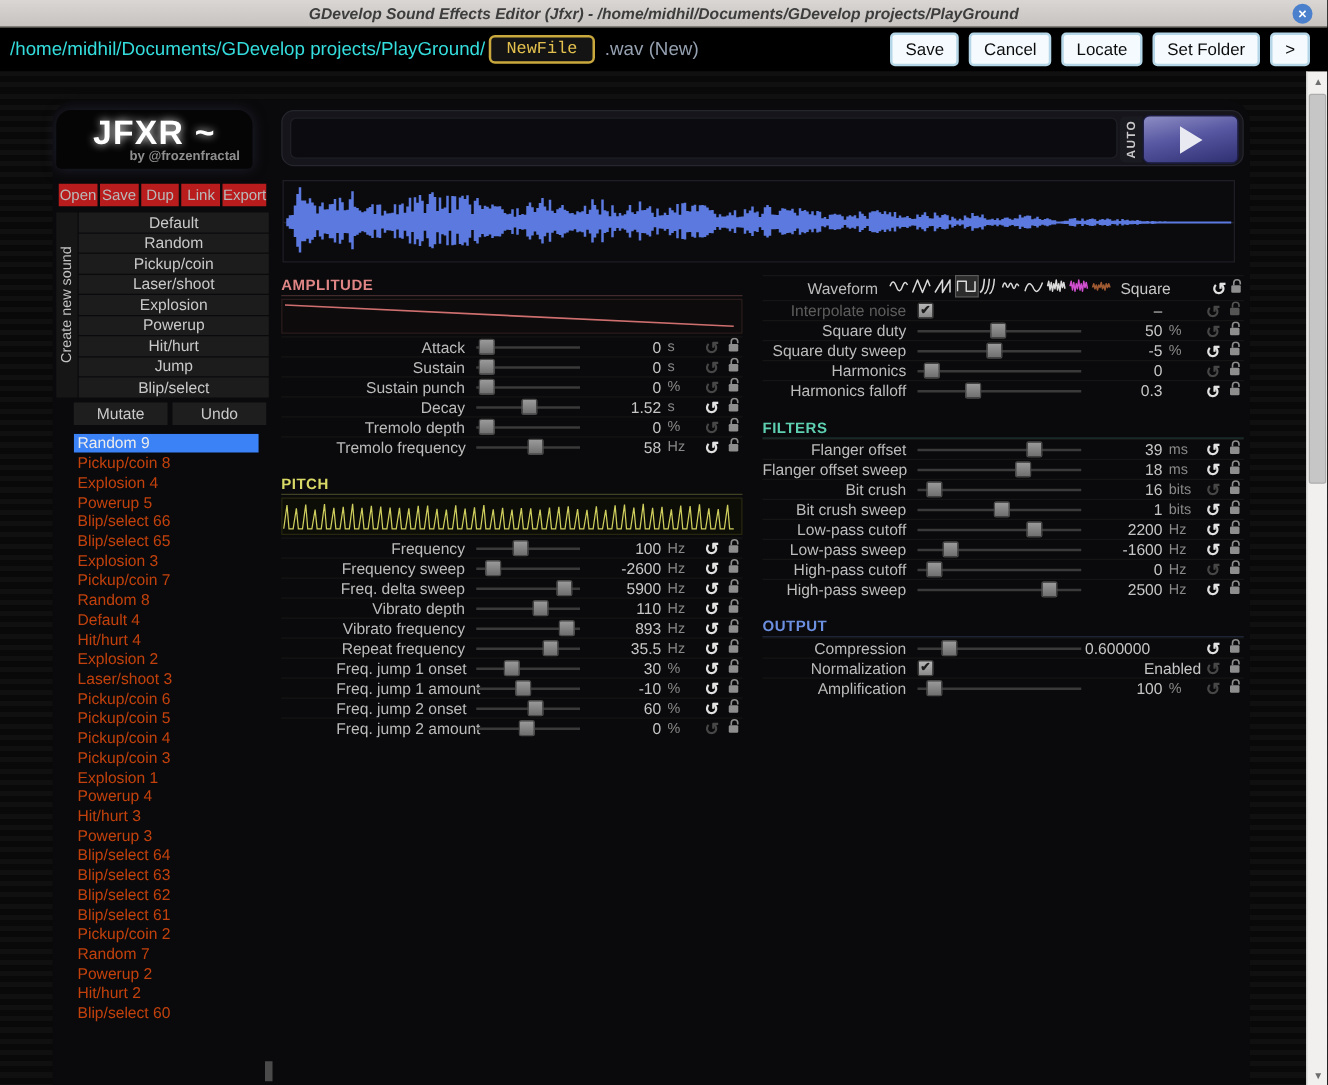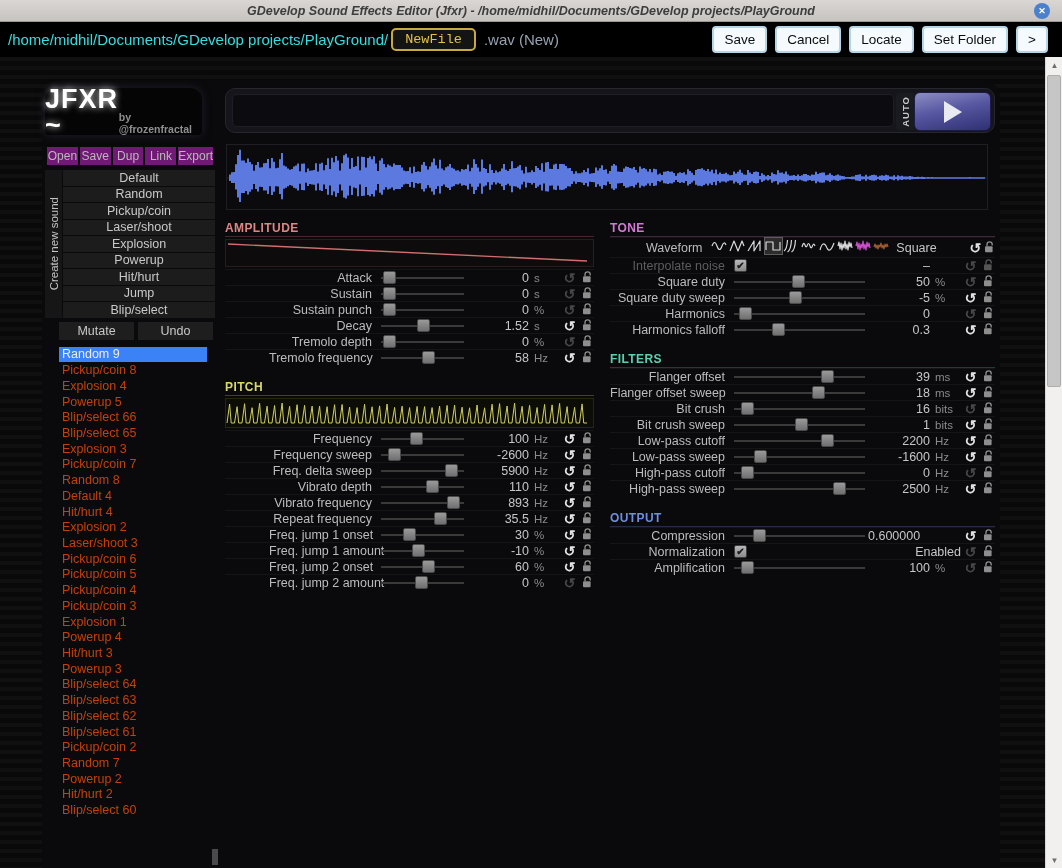--- a/index.html
+++ b/index.html
@@ -28,21 +28,21 @@
 
   
   .main { position:relative; height:811px; overflow:hidden;
     background:repeating-linear-gradient(180deg,#101010 0 4px,#090909 4px 9px); }
   .app-panel { position:absolute; left:42px; top:23px; width:958px; height:788px;
     background:#0a0a0c; border-radius:18px 18px 0 0; }
 
   
   .logo-box { position:absolute; left:3px; top:8px; width:157px; height:47px; background:#050505;
     border-radius:12px 12px 4px 4px; box-shadow:0 0 10px rgba(40,40,60,.7);
-    display:flex; flex-direction:row; align-items:center; justify-content:center; }
+    display:flex; flex-direction:column; align-items:center; justify-content:center; }
   .logo-title { font-size:27px; font-weight:900; letter-spacing:1px; color:#fff;
     text-shadow:0 0 7px rgba(255,255,255,.9); line-height:26px; }
   .logo-sub { font-size:10.5px; font-weight:bold; color:#8f8f8f; align-self:flex-end; padding-right:10px; }
 
   
   .play-bar { position:absolute; left:183px; top:8px; width:770px; height:45px;
     background:#15151b; border:1px solid #26262e; border-radius:10px; }
   .play-recess { position:absolute; left:6px; top:5px; right:100px; bottom:5px;
     background:#0c0c10; border:1px solid #1e1e26; border-radius:5px; }
   .auto-tab { position:absolute; right:80px; top:4px; width:18px; height:37px; background:#1a1a21;
@@ -57,21 +57,21 @@
 
   
   .sidebar { position:absolute; left:3px; top:67px; width:170px; }
   .donate-btn { height:33px; margin:0 2px 6px 2px; border-radius:9px; cursor:pointer;
     background:linear-gradient(#a2a2d6 0%,#5b5bac 55%,#3d3d90 100%);
     border:1px solid #202050; box-shadow:inset 0 1px 2px rgba(255,255,255,.5);
     display:flex; align-items:center; justify-content:center; }
   .donate-btn span { font-size:20px; font-weight:900; color:#f2f2fa; letter-spacing:1px;
     text-shadow:1px 1px 2px rgba(0,0,0,.7); }
   .file-actions { display:flex; gap:2px; margin:0 2px 5px 2px; }
-  .fa-btn { background:#701a75; color:#b9b9b9; font-size:12px; padding:2px 0; text-align:center;
+  .fa-btn { background:#b91c1c; color:#b9b9b9; font-size:12px; padding:2px 0; text-align:center;
     cursor:pointer; flex:1; }
   .create-block { display:flex; margin-bottom:4px; }
   .create-label { width:17px; background:#161616; display:flex; align-items:center;
     justify-content:center; }
   .create-label span { writing-mode:vertical-rl; transform:rotate(180deg); font-size:11.5px;
     color:#c3c3c3; white-space:nowrap; }
   .preset-col { flex:1; display:flex; flex-direction:column; gap:1px; margin-left:1px; }
   .preset-btn { background:#1c1c1c; color:#c9c9c9; font-size:12.5px; height:15.5px;
     display:flex; align-items:center; justify-content:center; cursor:pointer; }
   .mu-row { display:flex; gap:4px; margin:0 2px 7px 14px; }
@@ -541,21 +541,20 @@
                     <span><svg width="10" height="12" viewBox="0 0 10 12">
                         <path d="M3 5.2 V3.4 A2.6 2.6 0 0 1 8.2 3.4 V4.6" fill="none" stroke="#8e8e8e" stroke-width="1.3"></path>
                         <rect x="1" y="5.2" width="7.6" height="6" rx="1" fill="#8e8e8e"></rect>
                       </svg></span>
                   </span>
                 </div>
               </div>
             </div>
           <div class="col-r" id="col-right">
               <div class="sec">
-                <div class="sec-header" style="color: rgb(210, 121, 210); border-bottom: 1px solid rgba(210, 121, 210, 0.267);">TONE</div>
                 <div class="param-row wfrow">
                   <span class="p-label">Waveform</span>
                   <div class="p-ctrl">
                     <div class="wave-icons">
                       <span class="w-icon">
                         <svg width="16" height="16" viewBox="0 0 16 16">
                           <path d="M1,8 Q3.5,1 6,8 Q8.5,15 11,8 Q13,2.5 15,7" fill="none" stroke="#d9d9d9" stroke-width="1.2" stroke-linejoin="round"></path>
                         </svg>
                       </span>
                       <span class="w-icon">

